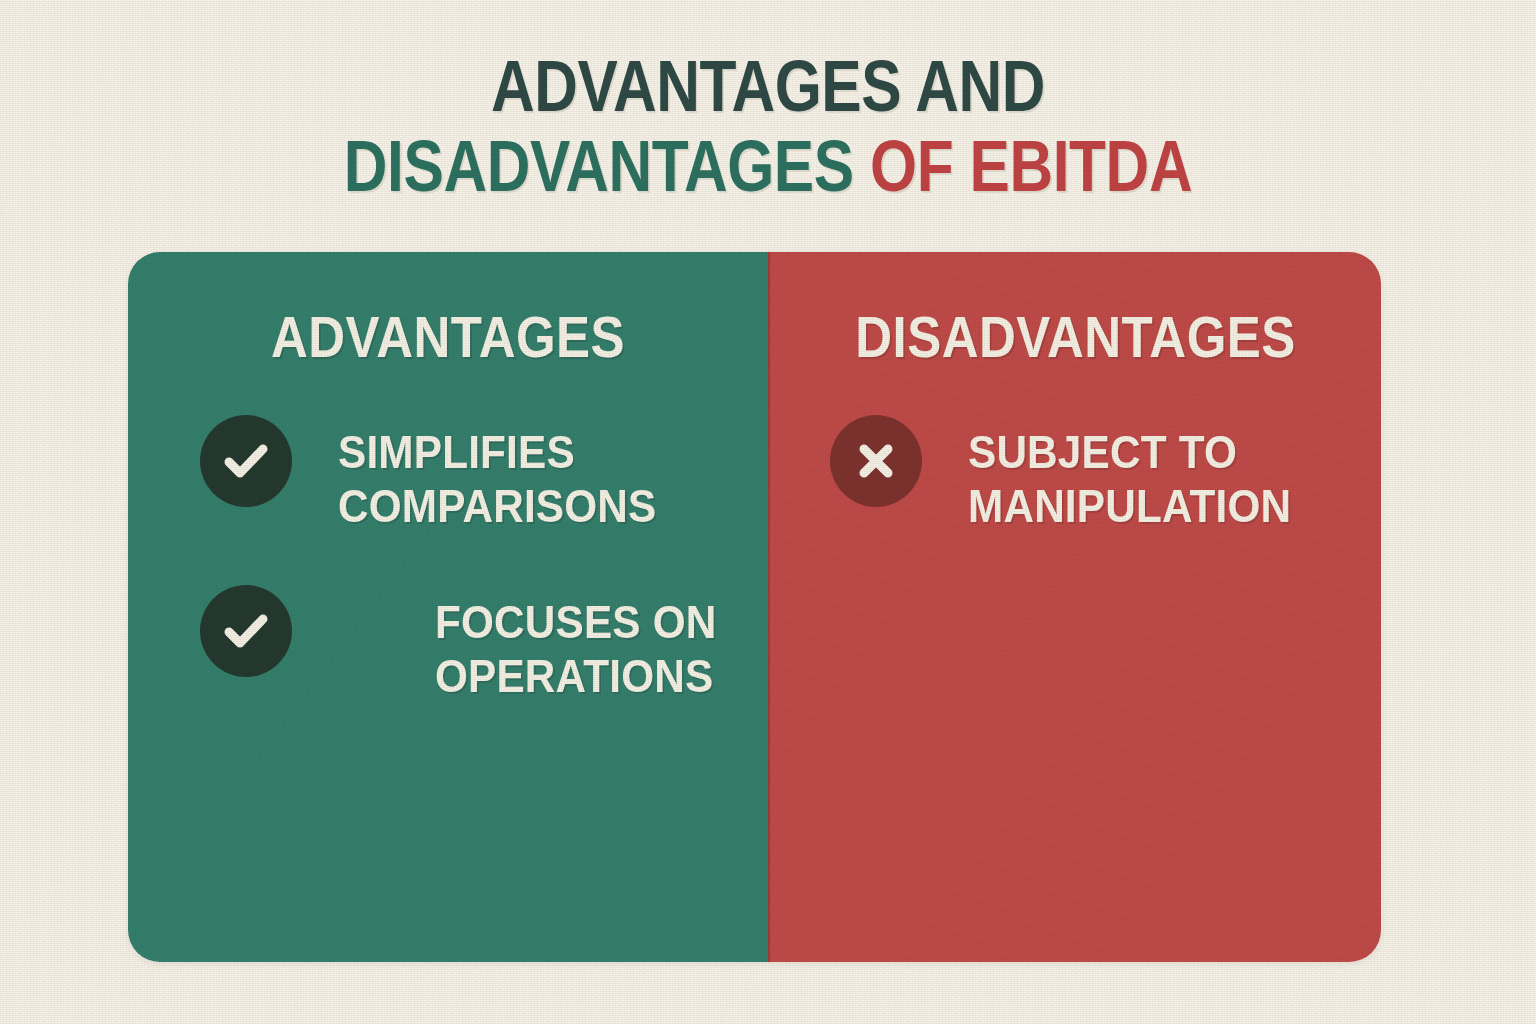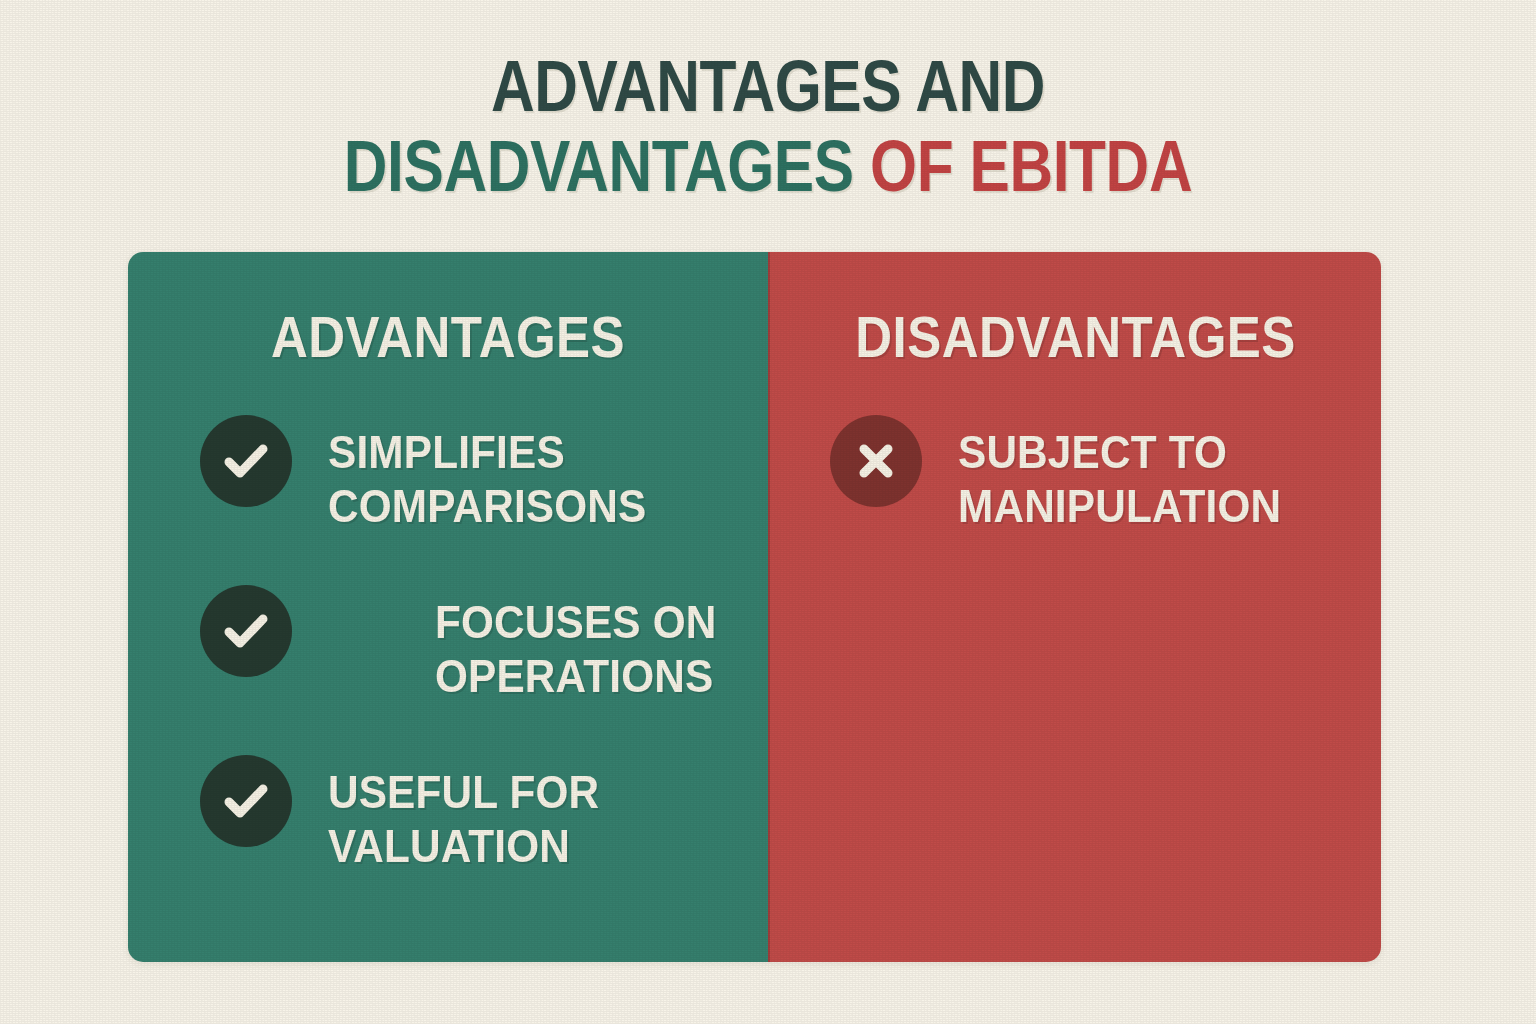--- a/index.html
+++ b/index.html
@@ -58,21 +58,21 @@
   .t-green { color: #2D7161; }
   .t-red   { color: #C24343; }
 
   
   .card {
     position: absolute;
     left: 128px;
     top: 252px;
     width: 1253px;
     height: 710px;
-    border-radius: 15px;
+    border-radius: 32px;
     overflow: hidden;
     display: flex;
     box-shadow: 0 2px 6px rgba(90,80,60,.10);
   }
   .panel {
     position: relative;
     height: 100%;
     box-sizing: border-box;
     padding-top: 48px;
   }
@@ -106,20 +106,21 @@
     left: 72px;
     top: 163px;
     right: 20px;
   }
   .panel-right .list { left: 60px; }
 
   .item {
     display: flex;
     align-items: flex-start;
     margin-bottom: 52px;
+    gap: 10px;
   }
   .panel-right .item { margin-bottom: 46px; }
 
   .badge {
     flex: 0 0 auto;
     width: 92px;
     height: 92px;
     border-radius: 50%;
     display: flex;
     align-items: center;
@@ -182,29 +183,20 @@
         <div class="item">
           <span class="badge badge-check">
             <svg width="50" height="50" viewBox="0 0 50 50" aria-hidden="true">
               <path d="M8 26 L19 37 L42 13" fill="none" stroke="#F5F1E4" stroke-width="9" stroke-linecap="round" stroke-linejoin="round"></path>
             </svg>
           </span>
           <span class="item-text">FOCUSES ON
 OPERATIONS</span>
         </div>
 
-        <div class="item">
-          <span class="badge badge-check">
-            <svg width="50" height="50" viewBox="0 0 50 50" aria-hidden="true">
-              <path d="M8 26 L19 37 L42 13" fill="none" stroke="#F5F1E4" stroke-width="9" stroke-linecap="round" stroke-linejoin="round"></path>
-            </svg>
-          </span>
-          <span class="item-text">USEFUL FOR
-VALUATION</span>
-        </div>
 
       </div>
     </div>
 
     <div class="panel panel-right">
       <div class="panel-heading">DISADVANTAGES</div>
 
       <div class="list">
 
 

